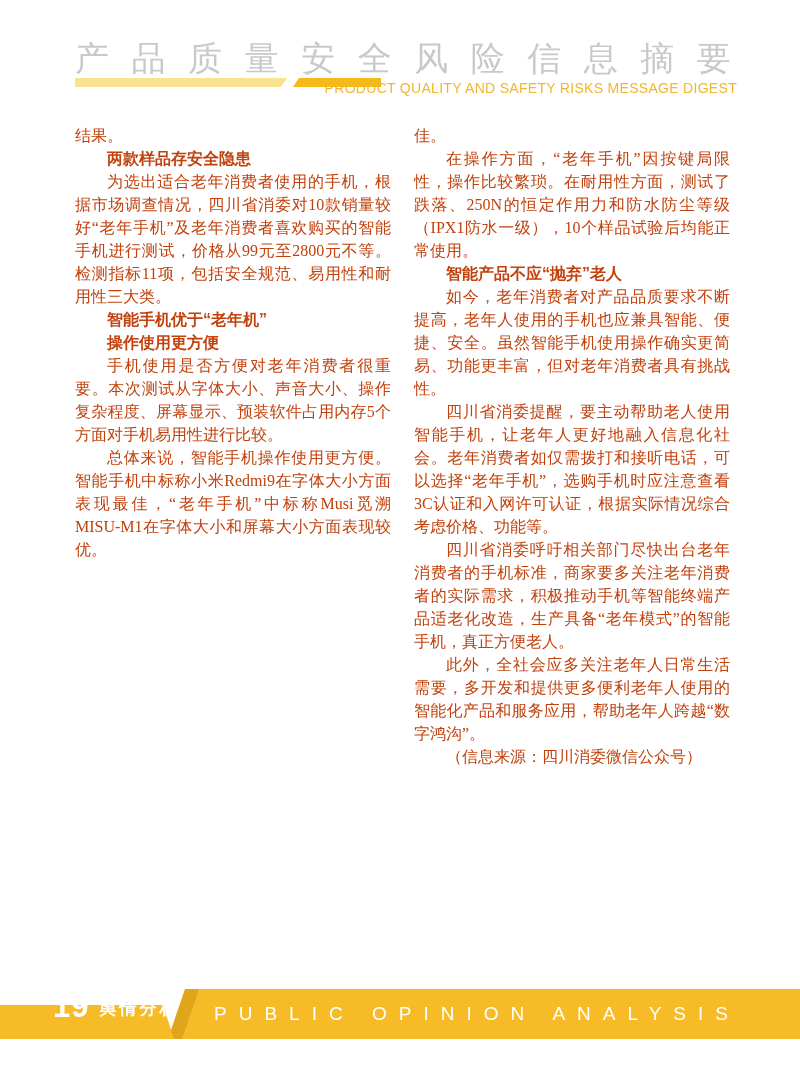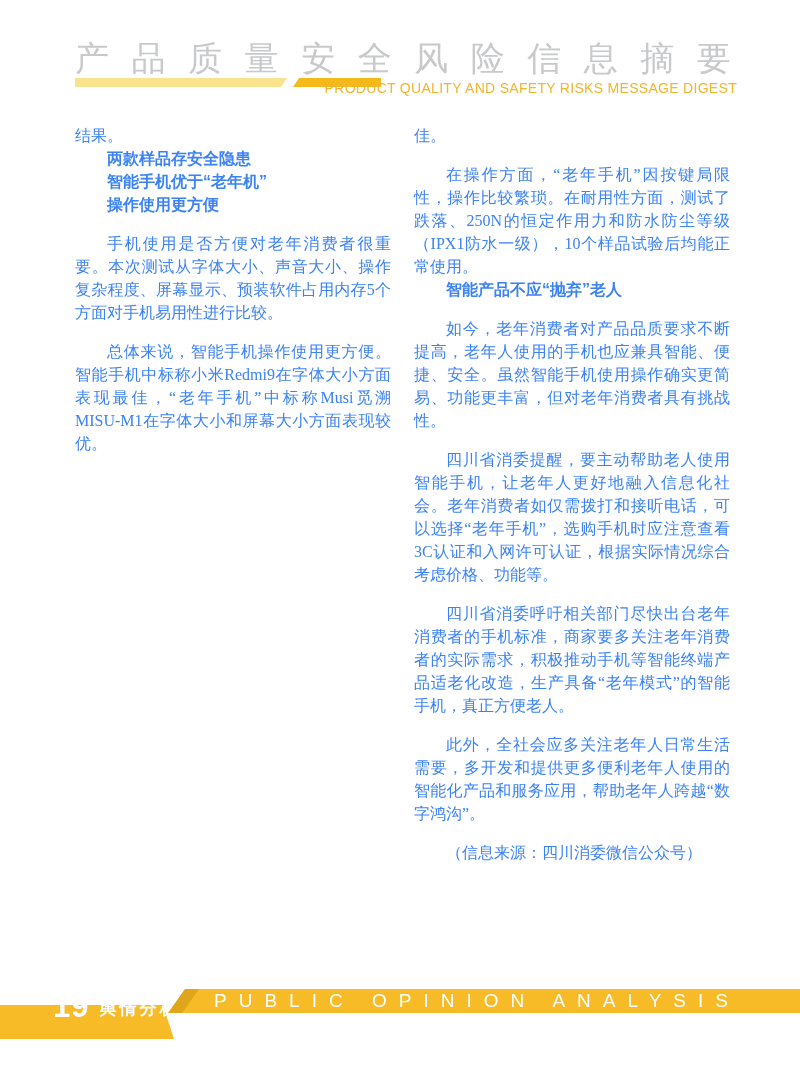--- a/index.html
+++ b/index.html
@@ -30,36 +30,36 @@
   .header-subtitle{
     position:absolute;top:80px;right:63px;
     font-family:"Liberation Sans","DejaVu Sans",sans-serif;
     font-size:14px;line-height:16px;letter-spacing:0.3px;
     color:#f2b52c;white-space:nowrap;
   }
 
   
   .column{
     position:absolute;top:124px;width:316px;
-    font-size:16px;line-height:23px;color:#3b82f6;
+    font-size:16px;line-height:23px;color:#c2410c;
     text-align:justify;
   }
   .column-left{left:75px;}
   .column-right{left:414px;}
   .column p{margin:0;padding:0;}
-  .column p.paragraph{text-indent:2em;margin-top:16px;}
+  .column p.paragraph{text-indent:2em;}
   .column p.continuation{text-indent:0;}
   .column p.heading{
     text-indent:2em;font-weight:700;
     font-family:"Liberation Sans","DejaVu Sans",sans-serif;
   }
 
   
   .footer-banner{
-    position:absolute;left:168px;top:989px;width:632px;height:24px;
+    position:absolute;left:168px;top:989px;width:632px;height:50px;
     background:#f6bb27;
     clip-path:polygon(17px 0,100% 0,100% 100%,0 100%);
     display:flex;align-items:center;justify-content:center;
   }
   .footer-banner-fold{
     position:absolute;left:0;top:0;width:32px;height:100%;
     background:#dfa51b;
     clip-path:polygon(17px 0,31px 0,14px 100%,0 100%);
   }
   .footer-banner-text{
@@ -108,20 +108,21 @@
     </div>
 
   <div class="header-rule rule-light"></div>
   <div class="header-rule rule-dark"></div>
 
   <div class="header-subtitle">PRODUCT QUALITY AND SAFETY RISKS MESSAGE DIGEST</div>
 
   <div class="column column-left" id="col-left">
       <p class="continuation">结果。</p>
       <p class="heading">两款样品存安全隐患</p>
+      <p class="paragraph">为选出适合老年消费者使用的手机，根据市场调查情况，四川省消委对10款销量较好“老年手机”及老年消费者喜欢购买的智能手机进行测试，价格从99元至2800元不等。检测指标11项，包括安全规范、易用性和耐用性三大类。</p>
       <p class="heading">智能手机优于“老年机”</p>
       <p class="heading">操作使用更方便</p>
       <p class="paragraph">手机使用是否方便对老年消费者很重要。本次测试从字体大小、声音大小、操作复杂程度、屏幕显示、预装软件占用内存5个方面对手机易用性进行比较。</p>
       <p class="paragraph">总体来说，智能手机操作使用更方便。智能手机中标称小米Redmi9在字体大小方面表现最佳，“老年手机”中标称Musi觅溯MISU-M1在字体大小和屏幕大小方面表现较优。</p>
     </div>
 
   <div class="column column-right" id="col-right">
       <p class="continuation">佳。</p>
       <p class="paragraph">在操作方面，“老年手机”因按键局限性，操作比较繁琐。在耐用性方面，测试了跌落、250N的恒定作用力和防水防尘等级（IPX1防水一级），10个样品试验后均能正常使用。</p>
       <p class="heading">智能产品不应“抛弃”老人</p>

